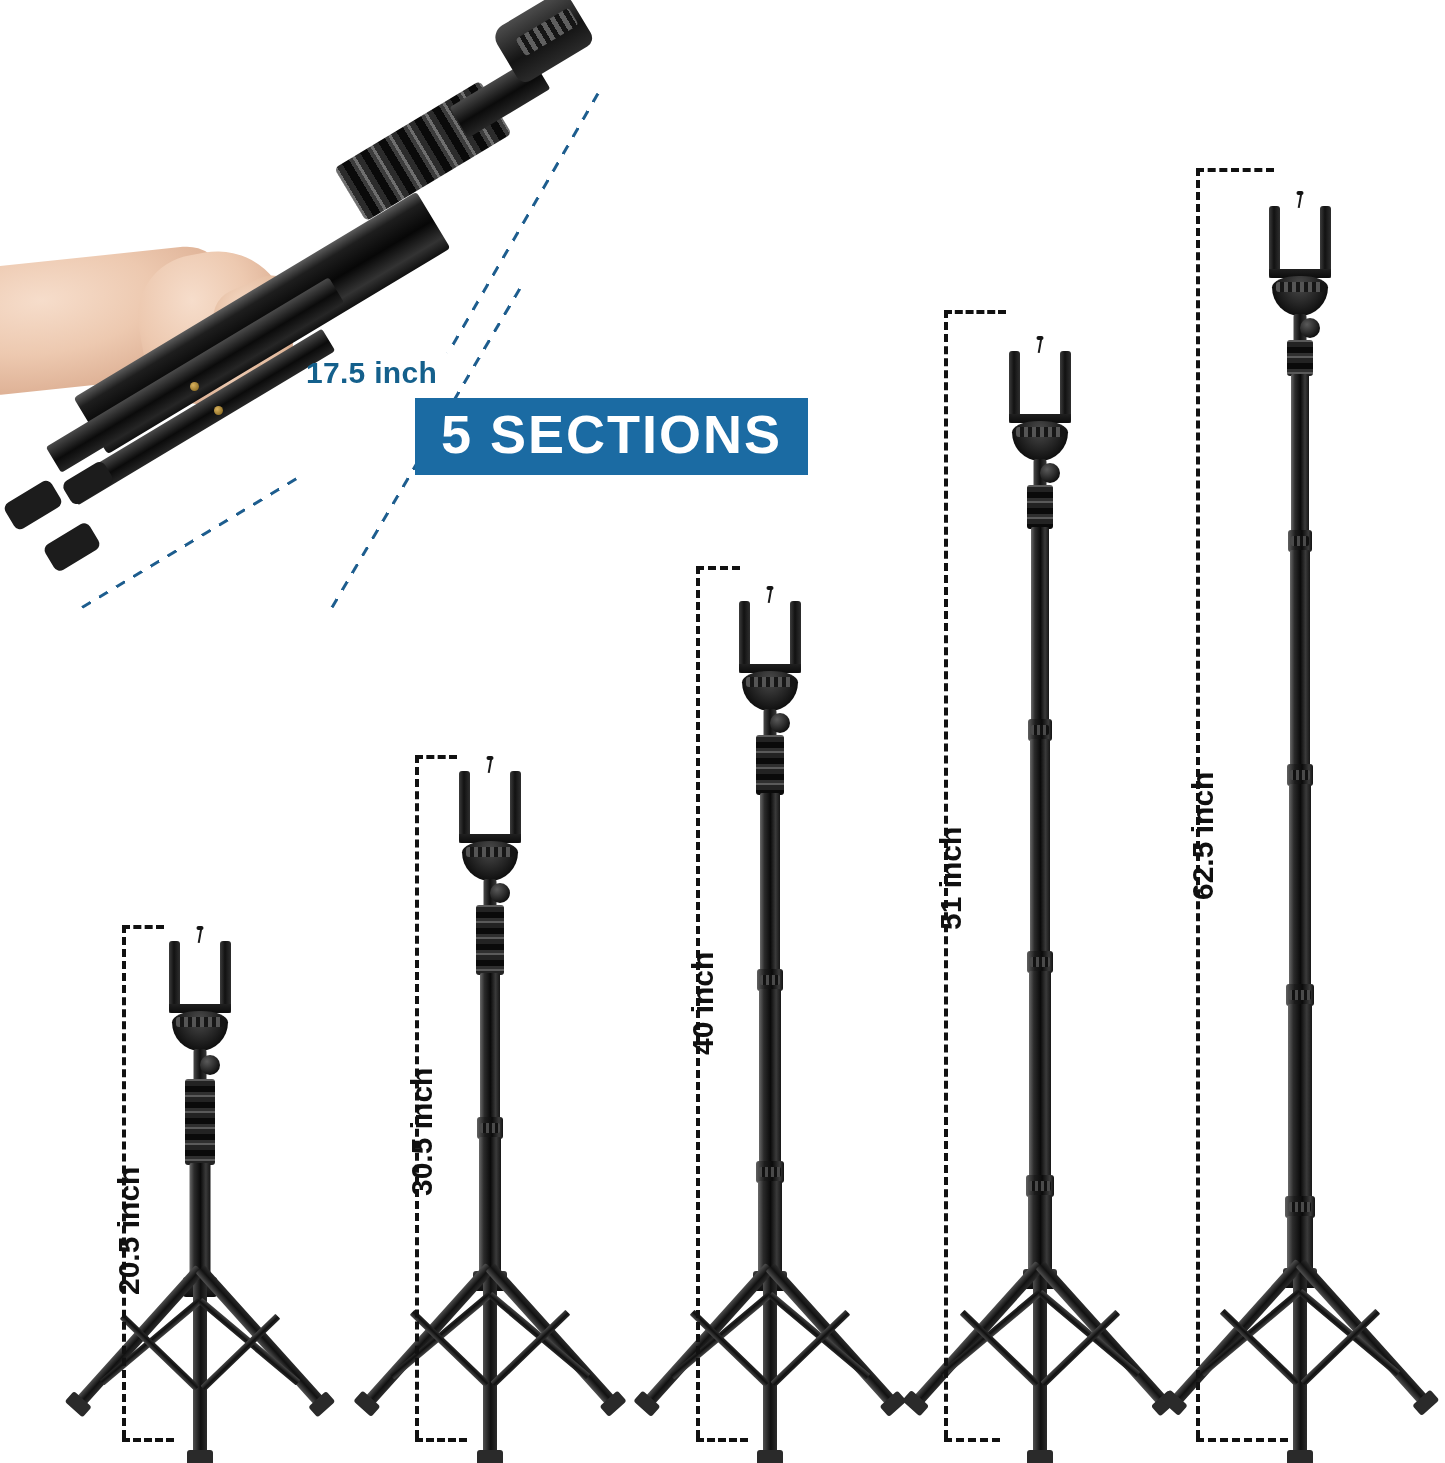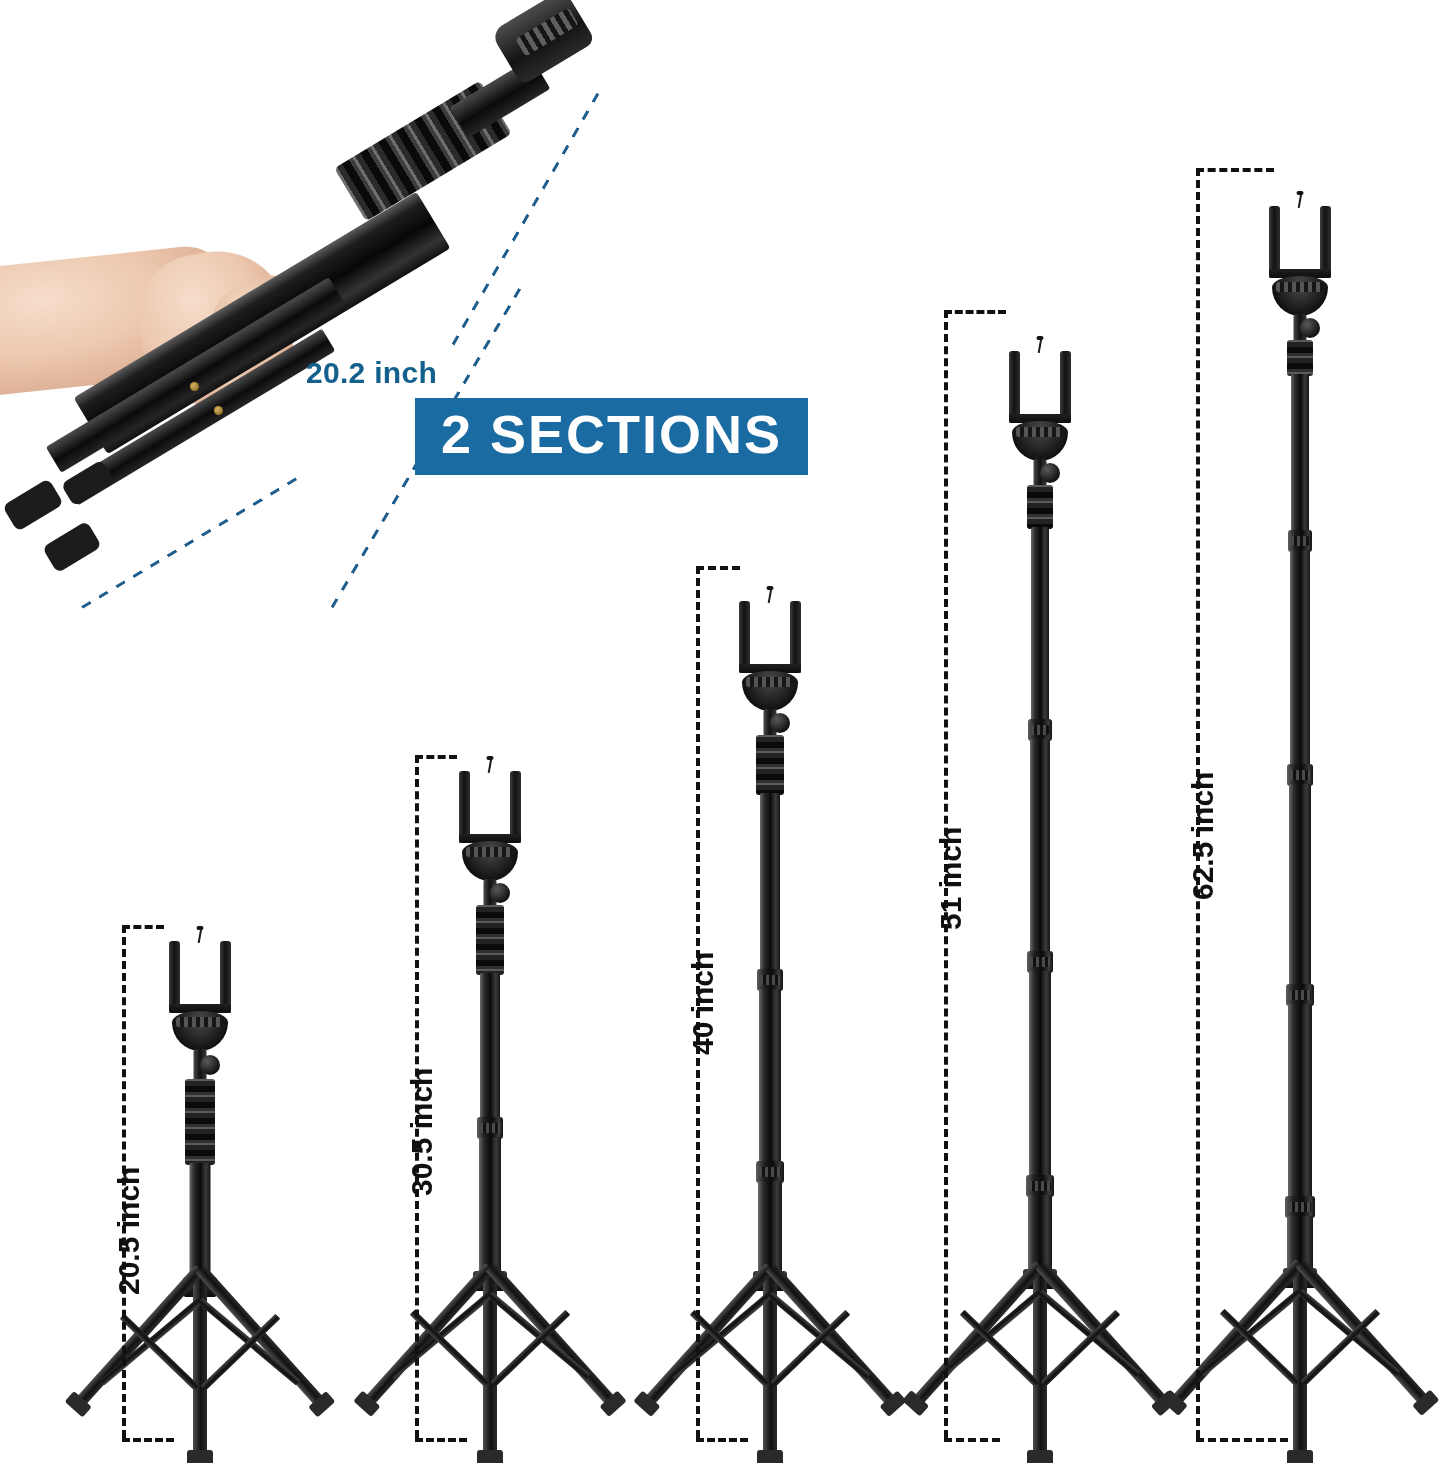--- a/index.html
+++ b/index.html
@@ -211,23 +211,23 @@
     <div class="abs" style="left:516px;top:22px;width:62px;height:20px;transform:rotate(-31deg);
                 background:repeating-linear-gradient(to right,#5f5f5f 0 5px,#151515 5px 10px);border-radius:4px;"></div>
 
     <div class="blue-dash abs" style="left:598px;top:92px;width:300px;transform:rotate(120deg);"></div>
 
     <div class="blue-dash abs" style="left:82px;top:606px;width:250px;transform:rotate(-31deg);"></div>
 
     <div class="blue-dash abs" style="left:332px;top:606px;width:370px;transform:rotate(-59.5deg);"></div>
   </div>
 
-  <div class="folded-label abs" style="left:306px;top:356px;">20.2 inch</div>
-
-  <div class="sections-badge abs" style="left:415px;top:398px;">2 SECTIONS</div>
+  <div class="folded-label abs" style="left:306px;top:356px;">17.5 inch</div>
+
+  <div class="sections-badge abs" style="left:415px;top:398px;">5 SECTIONS</div>
 
   <div class="tripod" style="left:40px;width:320px;height:540px;">
     <div class="tp-inner">
 
       <div class="clamp" style="top:18px;width:62px;height:72px;">
         <div class="screw"></div>
         <div class="screwhead"></div>
         <div class="jawL"></div>
         <div class="jawR"></div>
         <div class="base"></div>

